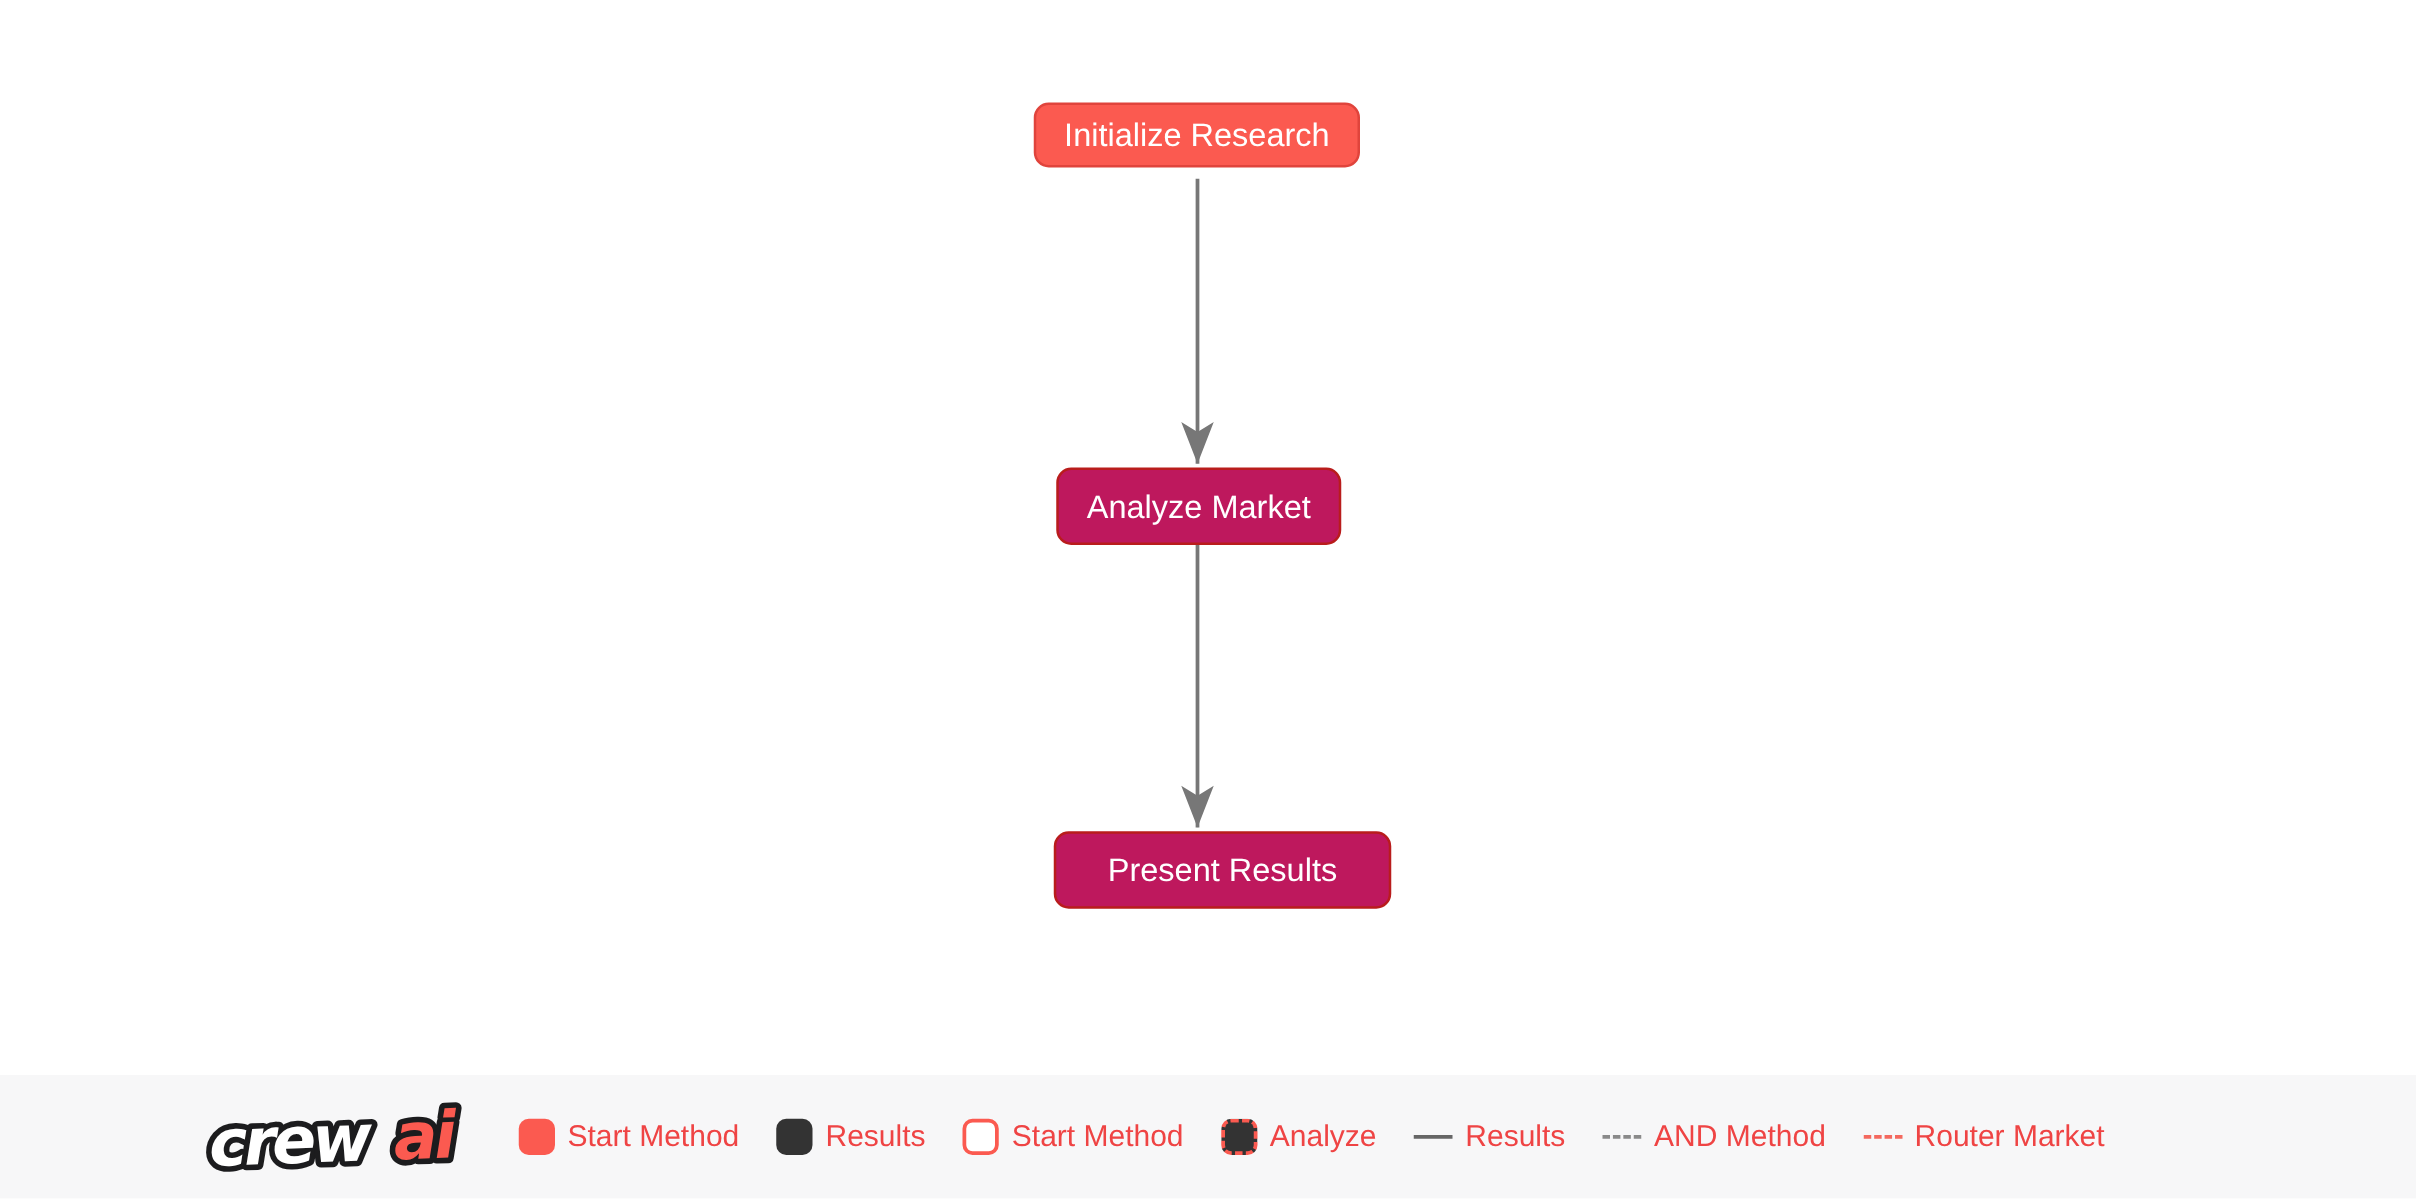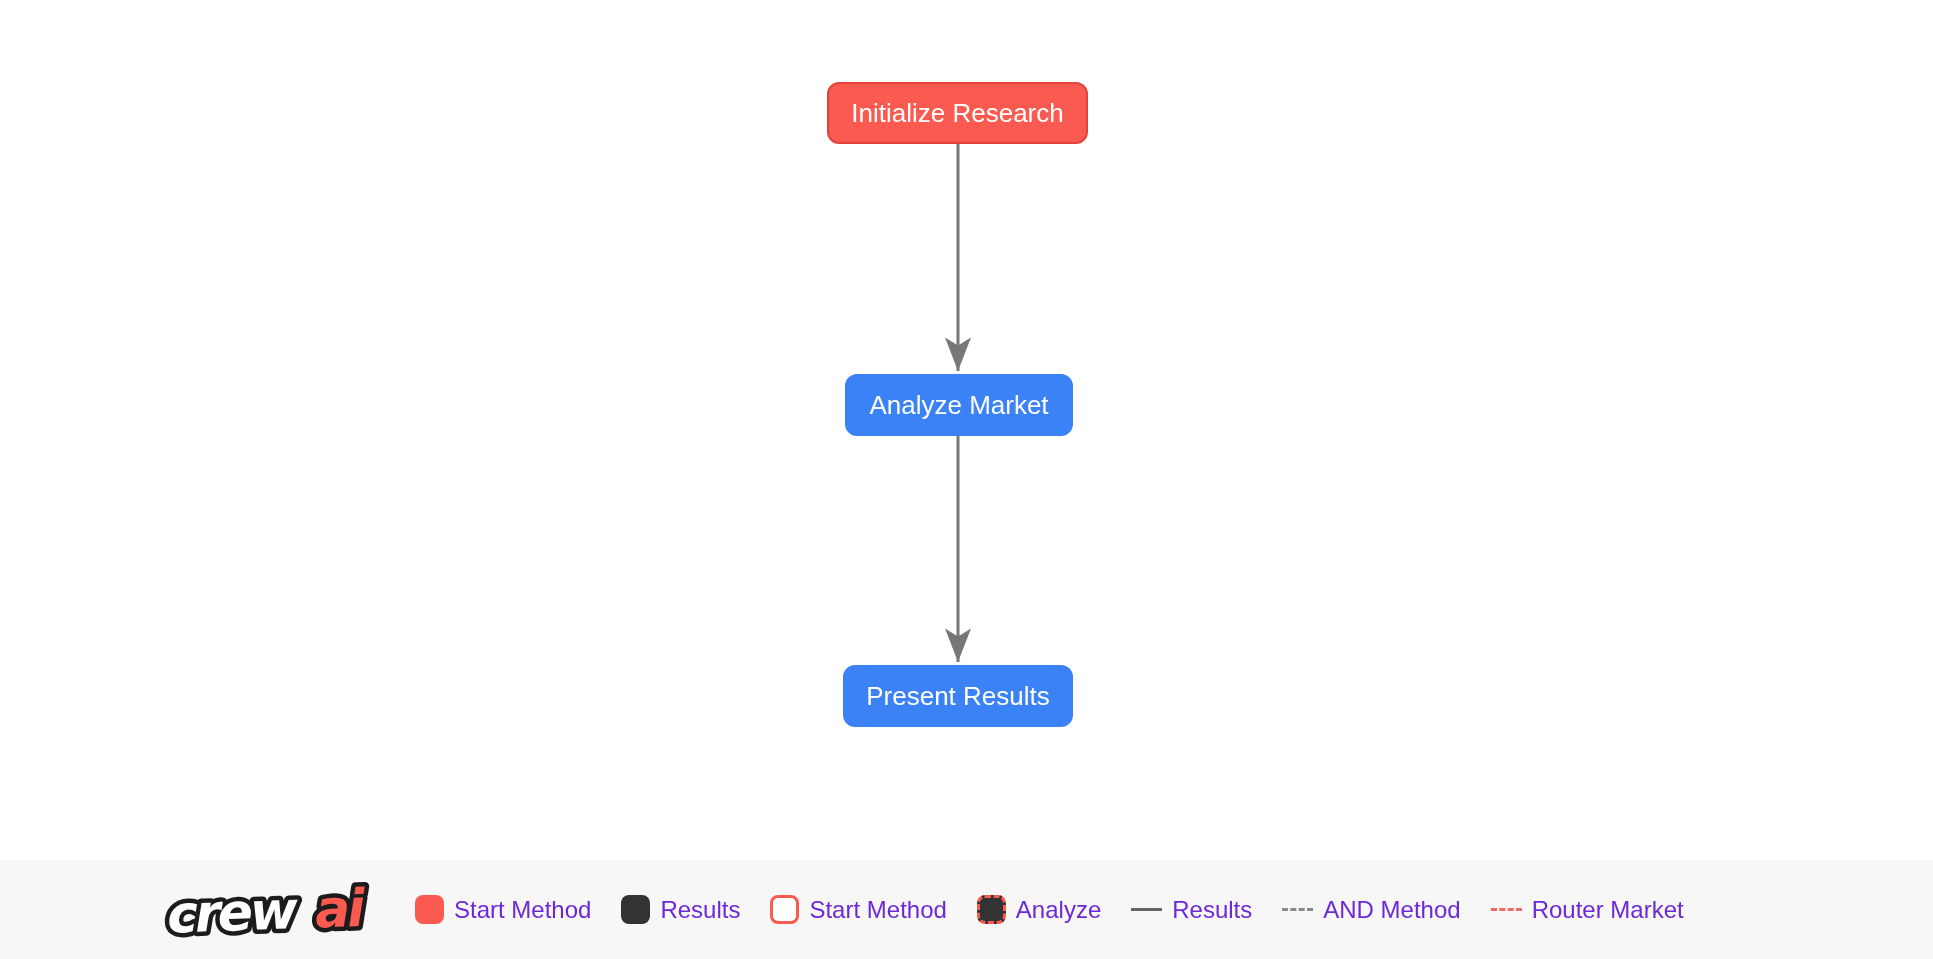--- a/index.html
+++ b/index.html
@@ -34,41 +34,41 @@
     display: flex;
     align-items: center;
     justify-content: center;
     border-radius: 12px;
     font-size: 26px;
     color: #ffffff;
     white-space: nowrap;
     cursor: pointer;
   }
   .node.start  { background: #FB5A50; border: 2px solid #E0443C; }
-  .node.method { background: #3b82f6; border: 2px solid #3b82f6; align-items: center; }
+  .node.method { background: #be185d; border: 2px solid #b91c1c; align-items: center; }
 
   
   .legend {
     position: absolute;
     left: 0; bottom: 0;
     width: 1933px;
     height: 99px;
     background: #F7F7F8;
     display: flex;
     align-items: center;
     padding-left: 163px;
     gap: 30px;
   }
   .logo-svg { display: block; flex: 0 0 auto; }
   .legend-item {
     display: flex;
     align-items: center;
     gap: 10px;
     font-size: 24px;
-    color: #6d28d9;
+    color: #ef4444;
     white-space: nowrap;
   }
   .sw {
     display: inline-block;
     width: 29px; height: 29px;
     border-radius: 8px;
     flex: 0 0 auto;
   }
   .sw.start  { background: #FB5A50; }
   .sw.method { background: #333333; }
@@ -94,29 +94,29 @@
       <g>
         <line x1="958" y1="143" x2="958" y2="371" stroke="#777777" stroke-width="3"></line>
         <polygon points="958,371 945,337.5 958,345.5 971,337.5" fill="#777777"></polygon>
       </g>
       <g>
         <line x1="958" y1="435" x2="958" y2="662" stroke="#777777" stroke-width="3"></line>
         <polygon points="958,662 945,628.5 958,636.5 971,628.5" fill="#777777"></polygon>
       </g>
     </svg>
 
-    <div class="node start" style="left:827px; top:82px; width:261px; height:62px;text-align:center;">
+    <div class="node start" style="left:827px; top:82px; width:261px; height:52px;text-align:center;">
       <span>Initialize Research</span>
     </div>
 
     <div class="node method" style="left:845px; top:374px; width:228px; height:62px;">
       <span>Analyze Market</span>
     </div>
 
-    <div class="node method" style="left:843px; top:665px; width:230px; height:62px;">
+    <div class="node method" style="left:843px; top:665px; width:270px; height:62px;">
       <span>Present Results</span>
     </div>
 
   </div>
 
   <div class="legend">
 
     <svg class="logo-svg" width="222" height="66" viewBox="0 0 222 66" xmlns="http://www.w3.org/2000/svg">
       <g transform="rotate(-2 111 33)" style="font-family:'DejaVu Sans',sans-serif; font-weight:bold; font-style:italic;" font-size="52" stroke="#1C1C1E" stroke-width="9" stroke-linejoin="round" paint-order="stroke">
         <text x="4" y="52" fill="#FFFFFF" letter-spacing="-3">crew</text>

